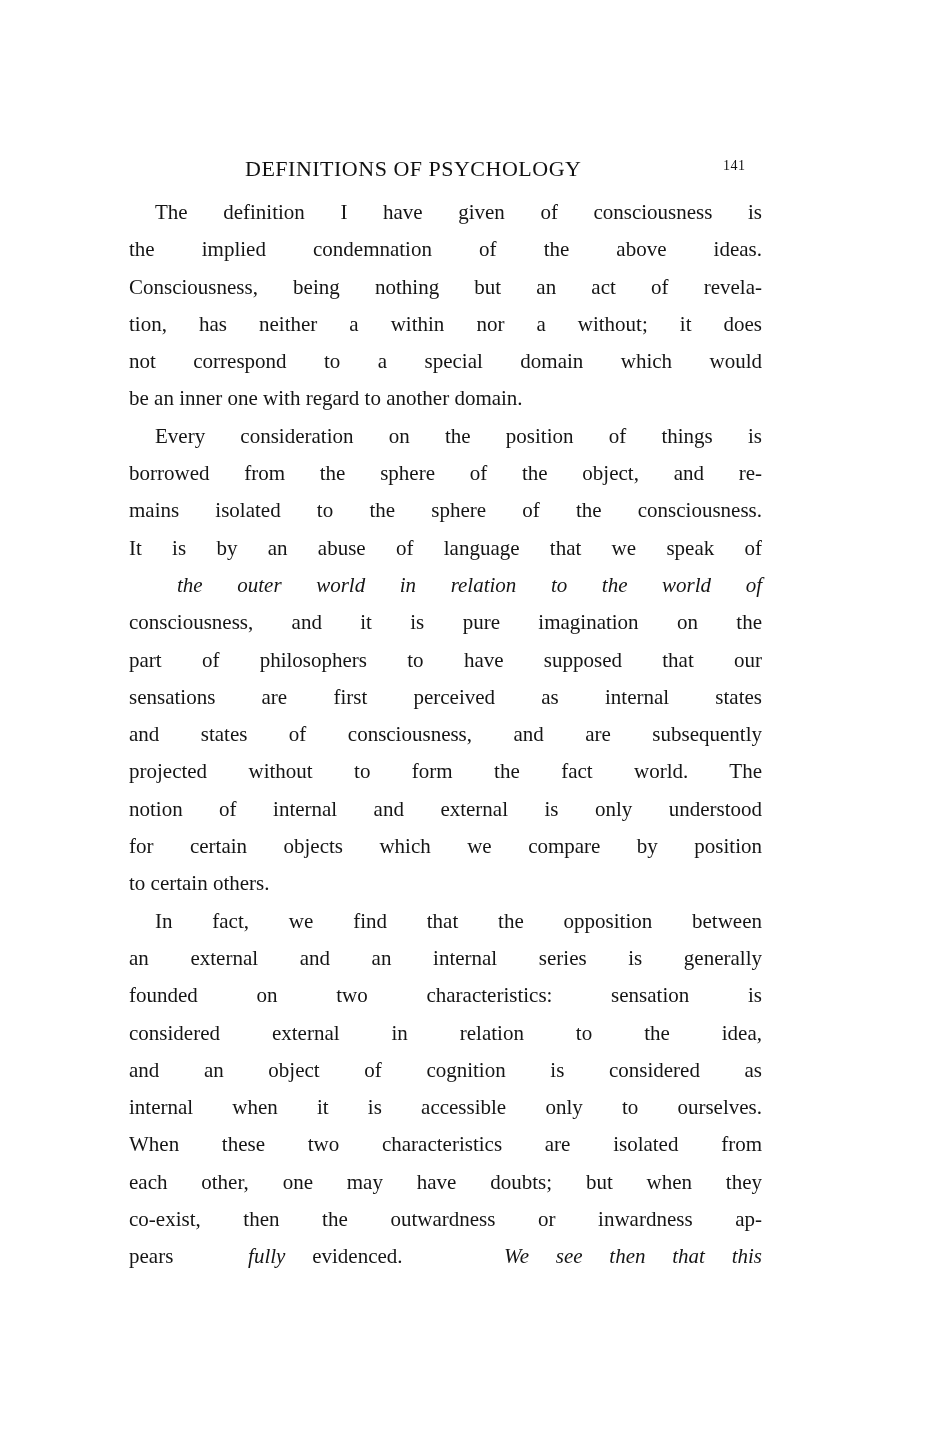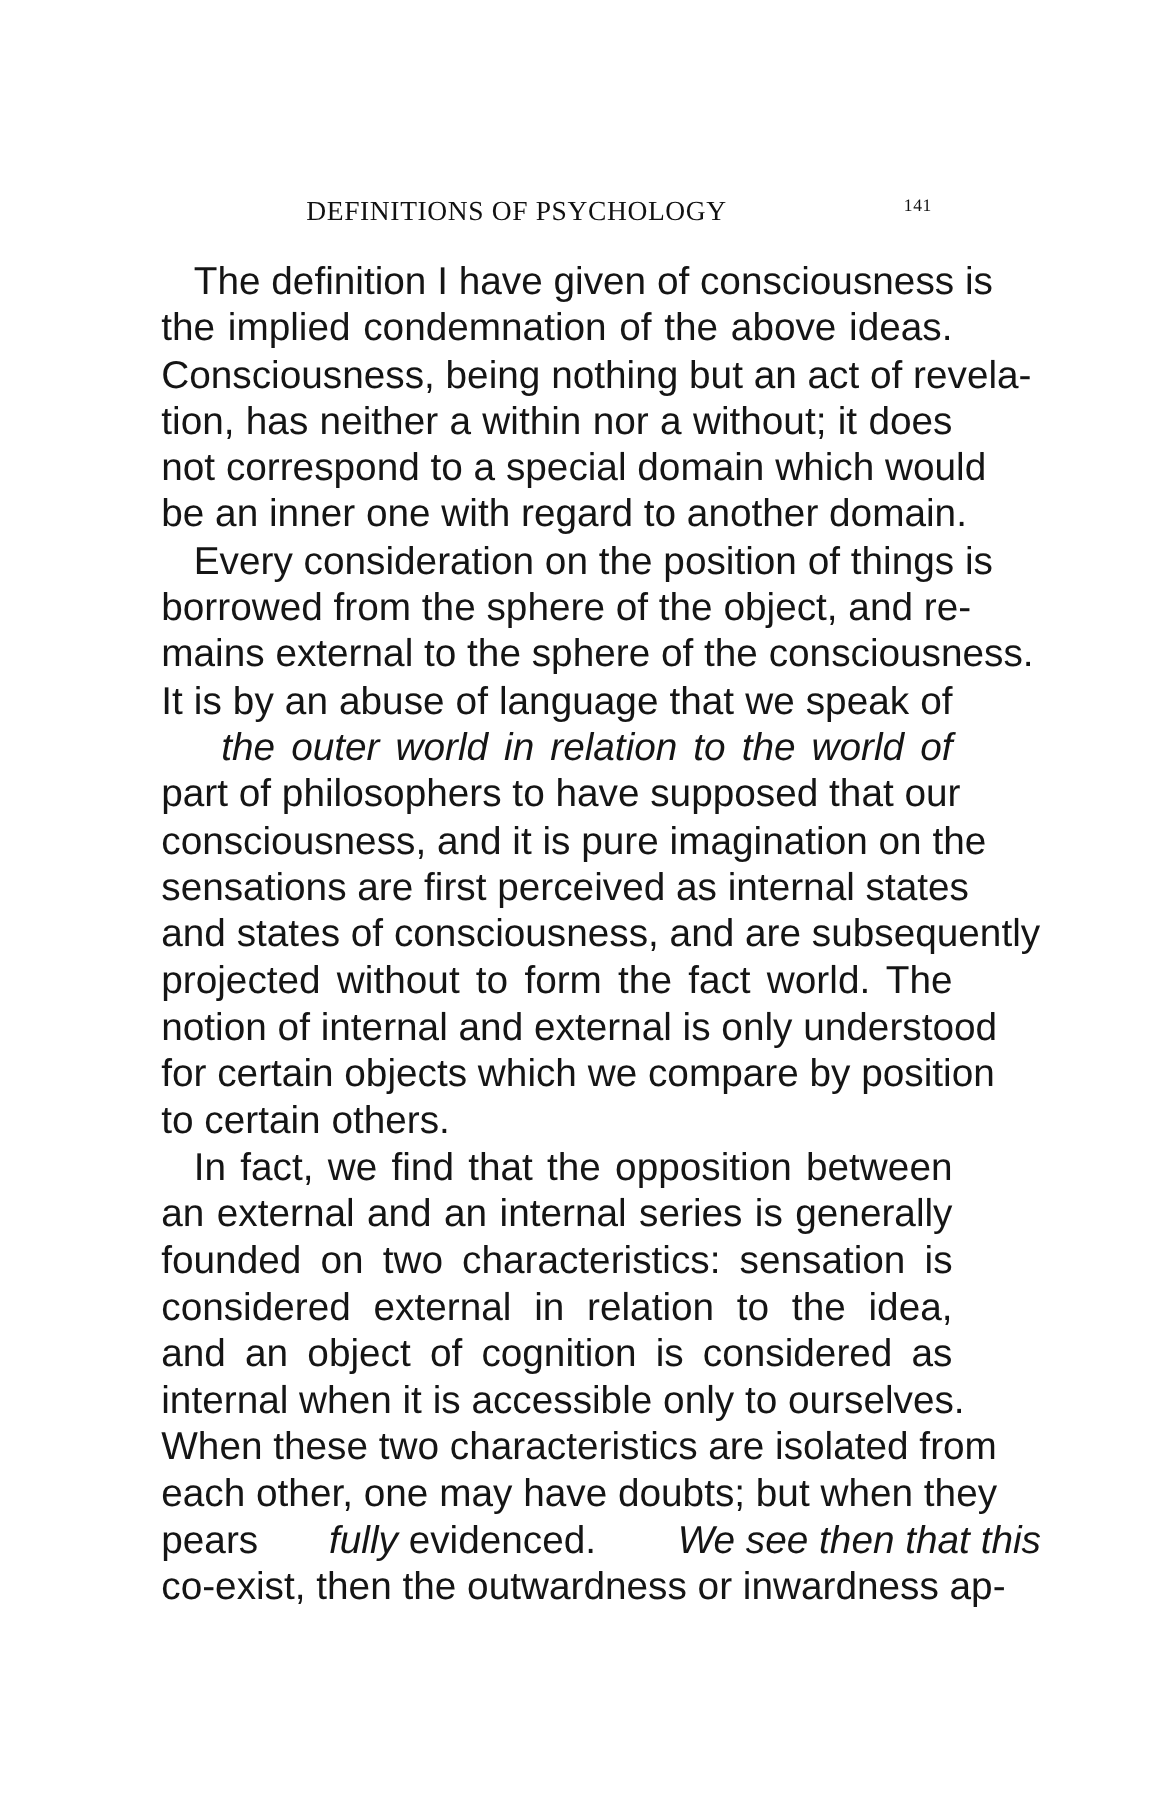--- a/index.html
+++ b/index.html
@@ -10,23 +10,23 @@
     font-family: "DejaVu Serif", "Liberation Serif", serif;
   }
   .running-head {
     position: absolute; top: 156px; left: 245px; width: 520px;
     font-family: "Liberation Serif", "DejaVu Serif", serif;
     font-size: 22px; letter-spacing: 0.5px; color: #111;
   }
   .running-title { position: absolute; left: 0; top: 0; white-space: nowrap; }
   .page-number { position: absolute; left: 478px; top: 2px; font-size: 14px; white-space: nowrap; }
   .body-text {
-    position: absolute; left: 129px; top: 206px; width: 633px;
-    font-family: Liberation Sans, sans-serif;
-    font-size: 31px; line-height: 37.3px; color: #151515;
+    position: absolute; left: 129px; top: 194px; width: 633px;
+    font-family: Liberation Serif, serif;
+    font-size: 21px; line-height: 37.3px; color: #151515;
   }
   .para { margin: 0; }
   .line {
     display: block; text-align: justify; text-align-last: justify;
     white-space: nowrap; height: 37.3px; overflow: visible;
   }
   .line.last { text-align-last: left; }
   .line.indent { padding-left: 26px; }
   .ital { font-style: italic; margin-left: 48px; }
 </style>
@@ -45,41 +45,41 @@
       <span class="line">the implied condemnation of the above ideas.</span>
       <span class="line">Consciousness, being nothing but an act of revela-</span>
       <span class="line">tion, has neither a within nor a without; it does</span>
       <span class="line">not correspond to a special domain which would</span>
       <span class="line last">be an inner one with regard to another domain.</span>
     </div>
 
     <div class="para">
       <span class="line indent">Every consideration on the position of things is</span>
       <span class="line">borrowed from the sphere of the object, and re-</span>
-      <span class="line">mains external to the sphere of the consciousness.</span>
+      <span class="line">mains isolated to the sphere of the consciousness.</span>
       <span class="line">It is by an abuse of language that we speak of</span>
       <span class="line ital">the outer world in relation to the world of</span>
+      <span class="line">consciousness, and it is pure imagination on the</span>
       <span class="line">part of philosophers to have supposed that our</span>
-      <span class="line">consciousness, and it is pure imagination on the</span>
       <span class="line">sensations are first perceived as internal states</span>
       <span class="line">and states of consciousness, and are subsequently</span>
       <span class="line">projected without to form the fact world.  The</span>
       <span class="line">notion of internal and external is only understood</span>
       <span class="line">for certain objects which we compare by position</span>
       <span class="line last">to certain others.</span>
     </div>
 
     <div class="para">
       <span class="line indent">In fact, we find that the opposition between</span>
       <span class="line">an external and an internal series is generally</span>
       <span class="line">founded on two characteristics: sensation is</span>
       <span class="line">considered external in relation to the idea,</span>
       <span class="line">and an object of cognition is considered as</span>
       <span class="line">internal when it is accessible only to ourselves.</span>
       <span class="line">When these two characteristics are isolated from</span>
       <span class="line">each other, one may have doubts; but when they</span>
+      <span class="line">co-exist, then the outwardness or inwardness ap-</span>
       <span class="line">
         <span>pears </span><span class="ital">fully</span><span style="white-space:pre"> evidenced.  </span><span class="ital">We see then that this</span>
       </span>
-      <span class="line">co-exist, then the outwardness or inwardness ap-</span>
     </div>
   </div>
 </div>
 
 </body></html>

